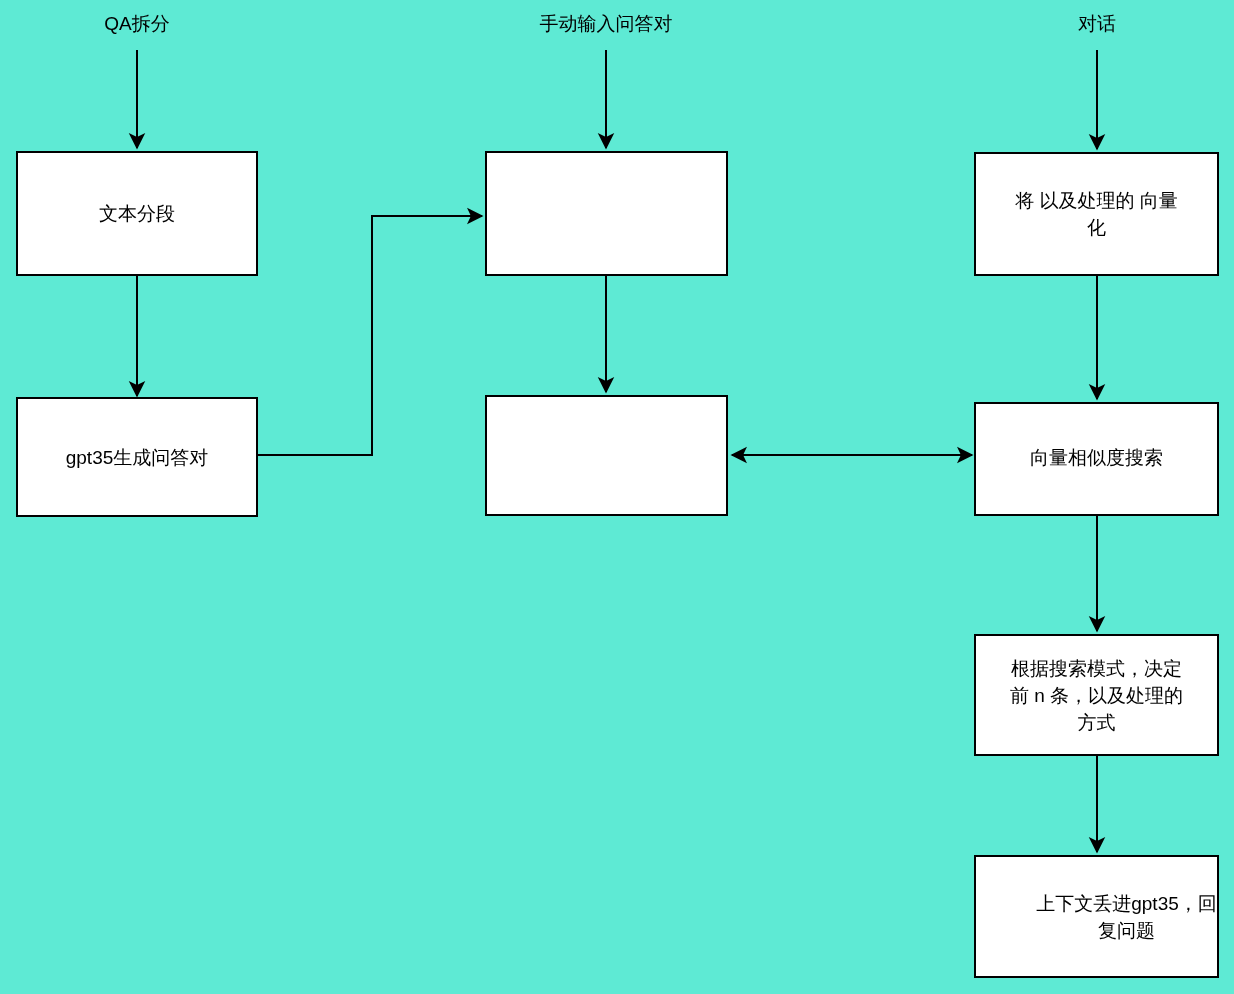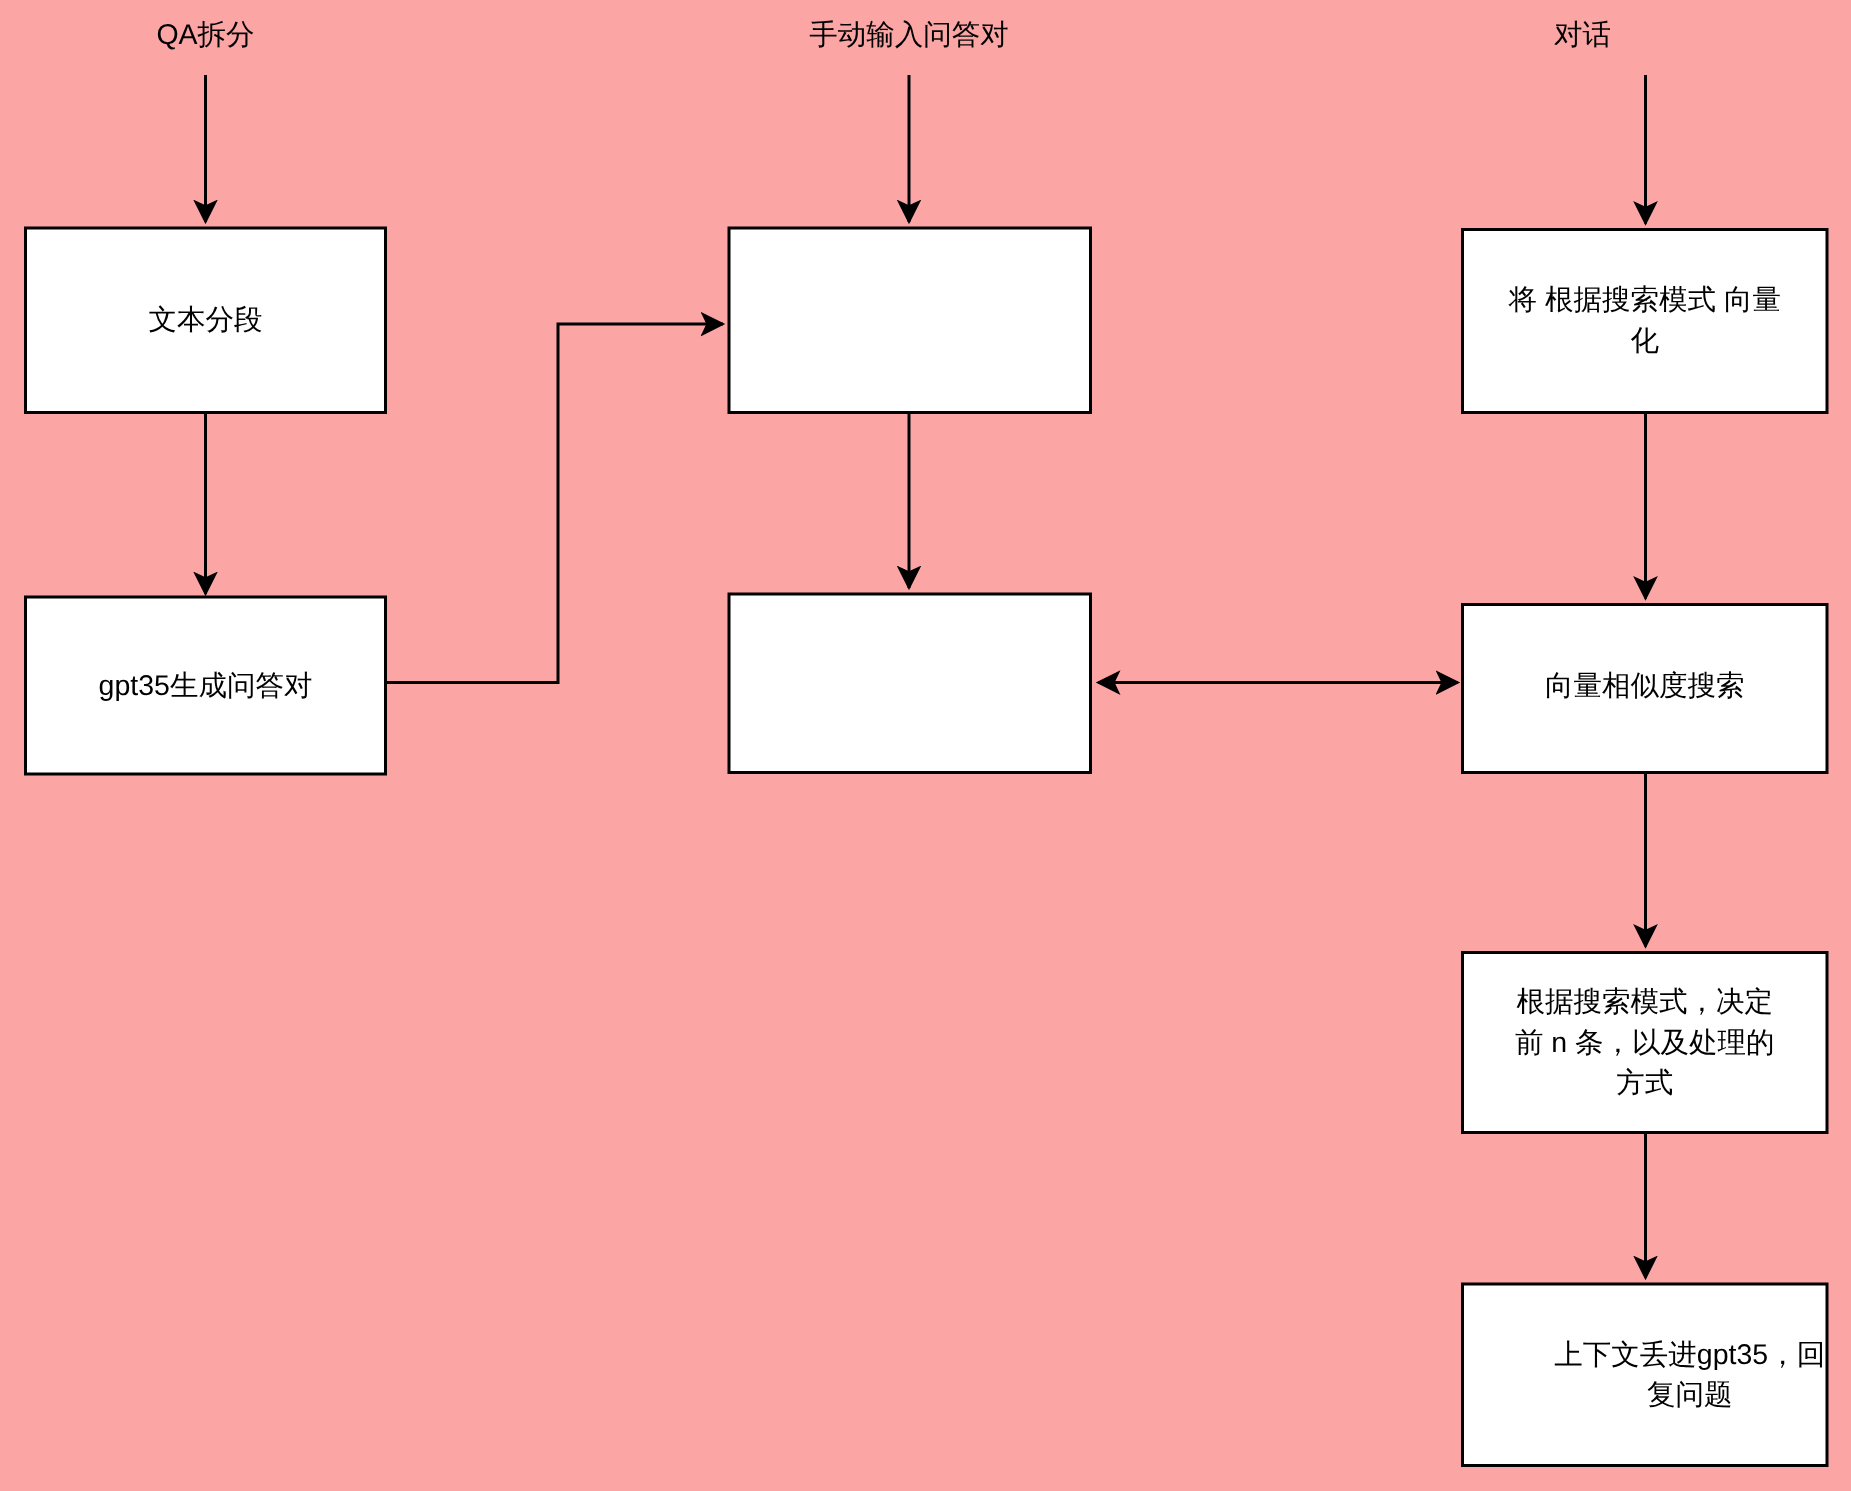--- a/index.html
+++ b/index.html
@@ -8,21 +8,21 @@
     padding: 0;
     background: #ffffff;
   }
   body {
     font-family: "Liberation Sans", "DejaVu Sans", sans-serif;
   }
   #canvas {
     position: relative;
     width: 1234px;
     height: 994px;
-    background: #fca5a5;
+    background: #5eead4;
     overflow: hidden;
   }
   svg.flow {
     position: absolute;
     top: 0;
     left: 0;
     width: 1234px;
     height: 994px;
   }
   .node-rect {
@@ -102,34 +102,34 @@
     <rect class="node-rect" x="486" y="152" width="241" height="123"></rect>
     <rect class="node-rect" x="486" y="396" width="241" height="119"></rect>
     <rect class="node-rect" x="975" y="153" width="243" height="122"></rect>
     <rect class="node-rect" x="975" y="403" width="243" height="112"></rect>
     <rect class="node-rect" x="975" y="635" width="243" height="120"></rect>
     <rect class="node-rect" x="975" y="856" width="243" height="121"></rect>
   </svg>
 
   <div class="edge-label" style="left:37px; top:13px; width:200px;">QA拆分</div>
   <div class="edge-label" style="left:506px; top:13px; width:200px;">手动输入问答对</div>
-  <div class="edge-label" style="left:955px; top:13px; width:200px;">对话</div>
+  <div class="edge-label" style="left:997px; top:13px; width:200px;">对话</div>
 
   <div class="node-label" style="left:17px; top:152px; width:240px; height:123px;">
     <span>文本分段</span>
   </div>
 
   <div class="node-label" style="left:17px; top:398px; width:240px; height:118px;">
     <span>gpt35生成问答对</span>
   </div>
 
 
 
   <div class="node-label" style="left:975px; top:153px; width:243px; height:122px;">
-    <span>将 根据搜索模式 向量
+    <span>将 以及处理的 向量
 化</span>
   </div>
 
   <div class="node-label" style="left:975px; top:403px; width:243px; height:108px;">
     <span>向量相似度搜索</span>
   </div>
 
   <div class="node-label" style="left:975px; top:635px; width:243px; height:120px;">
     <span>根据搜索模式，决定
 前 n 条，以及处理的

